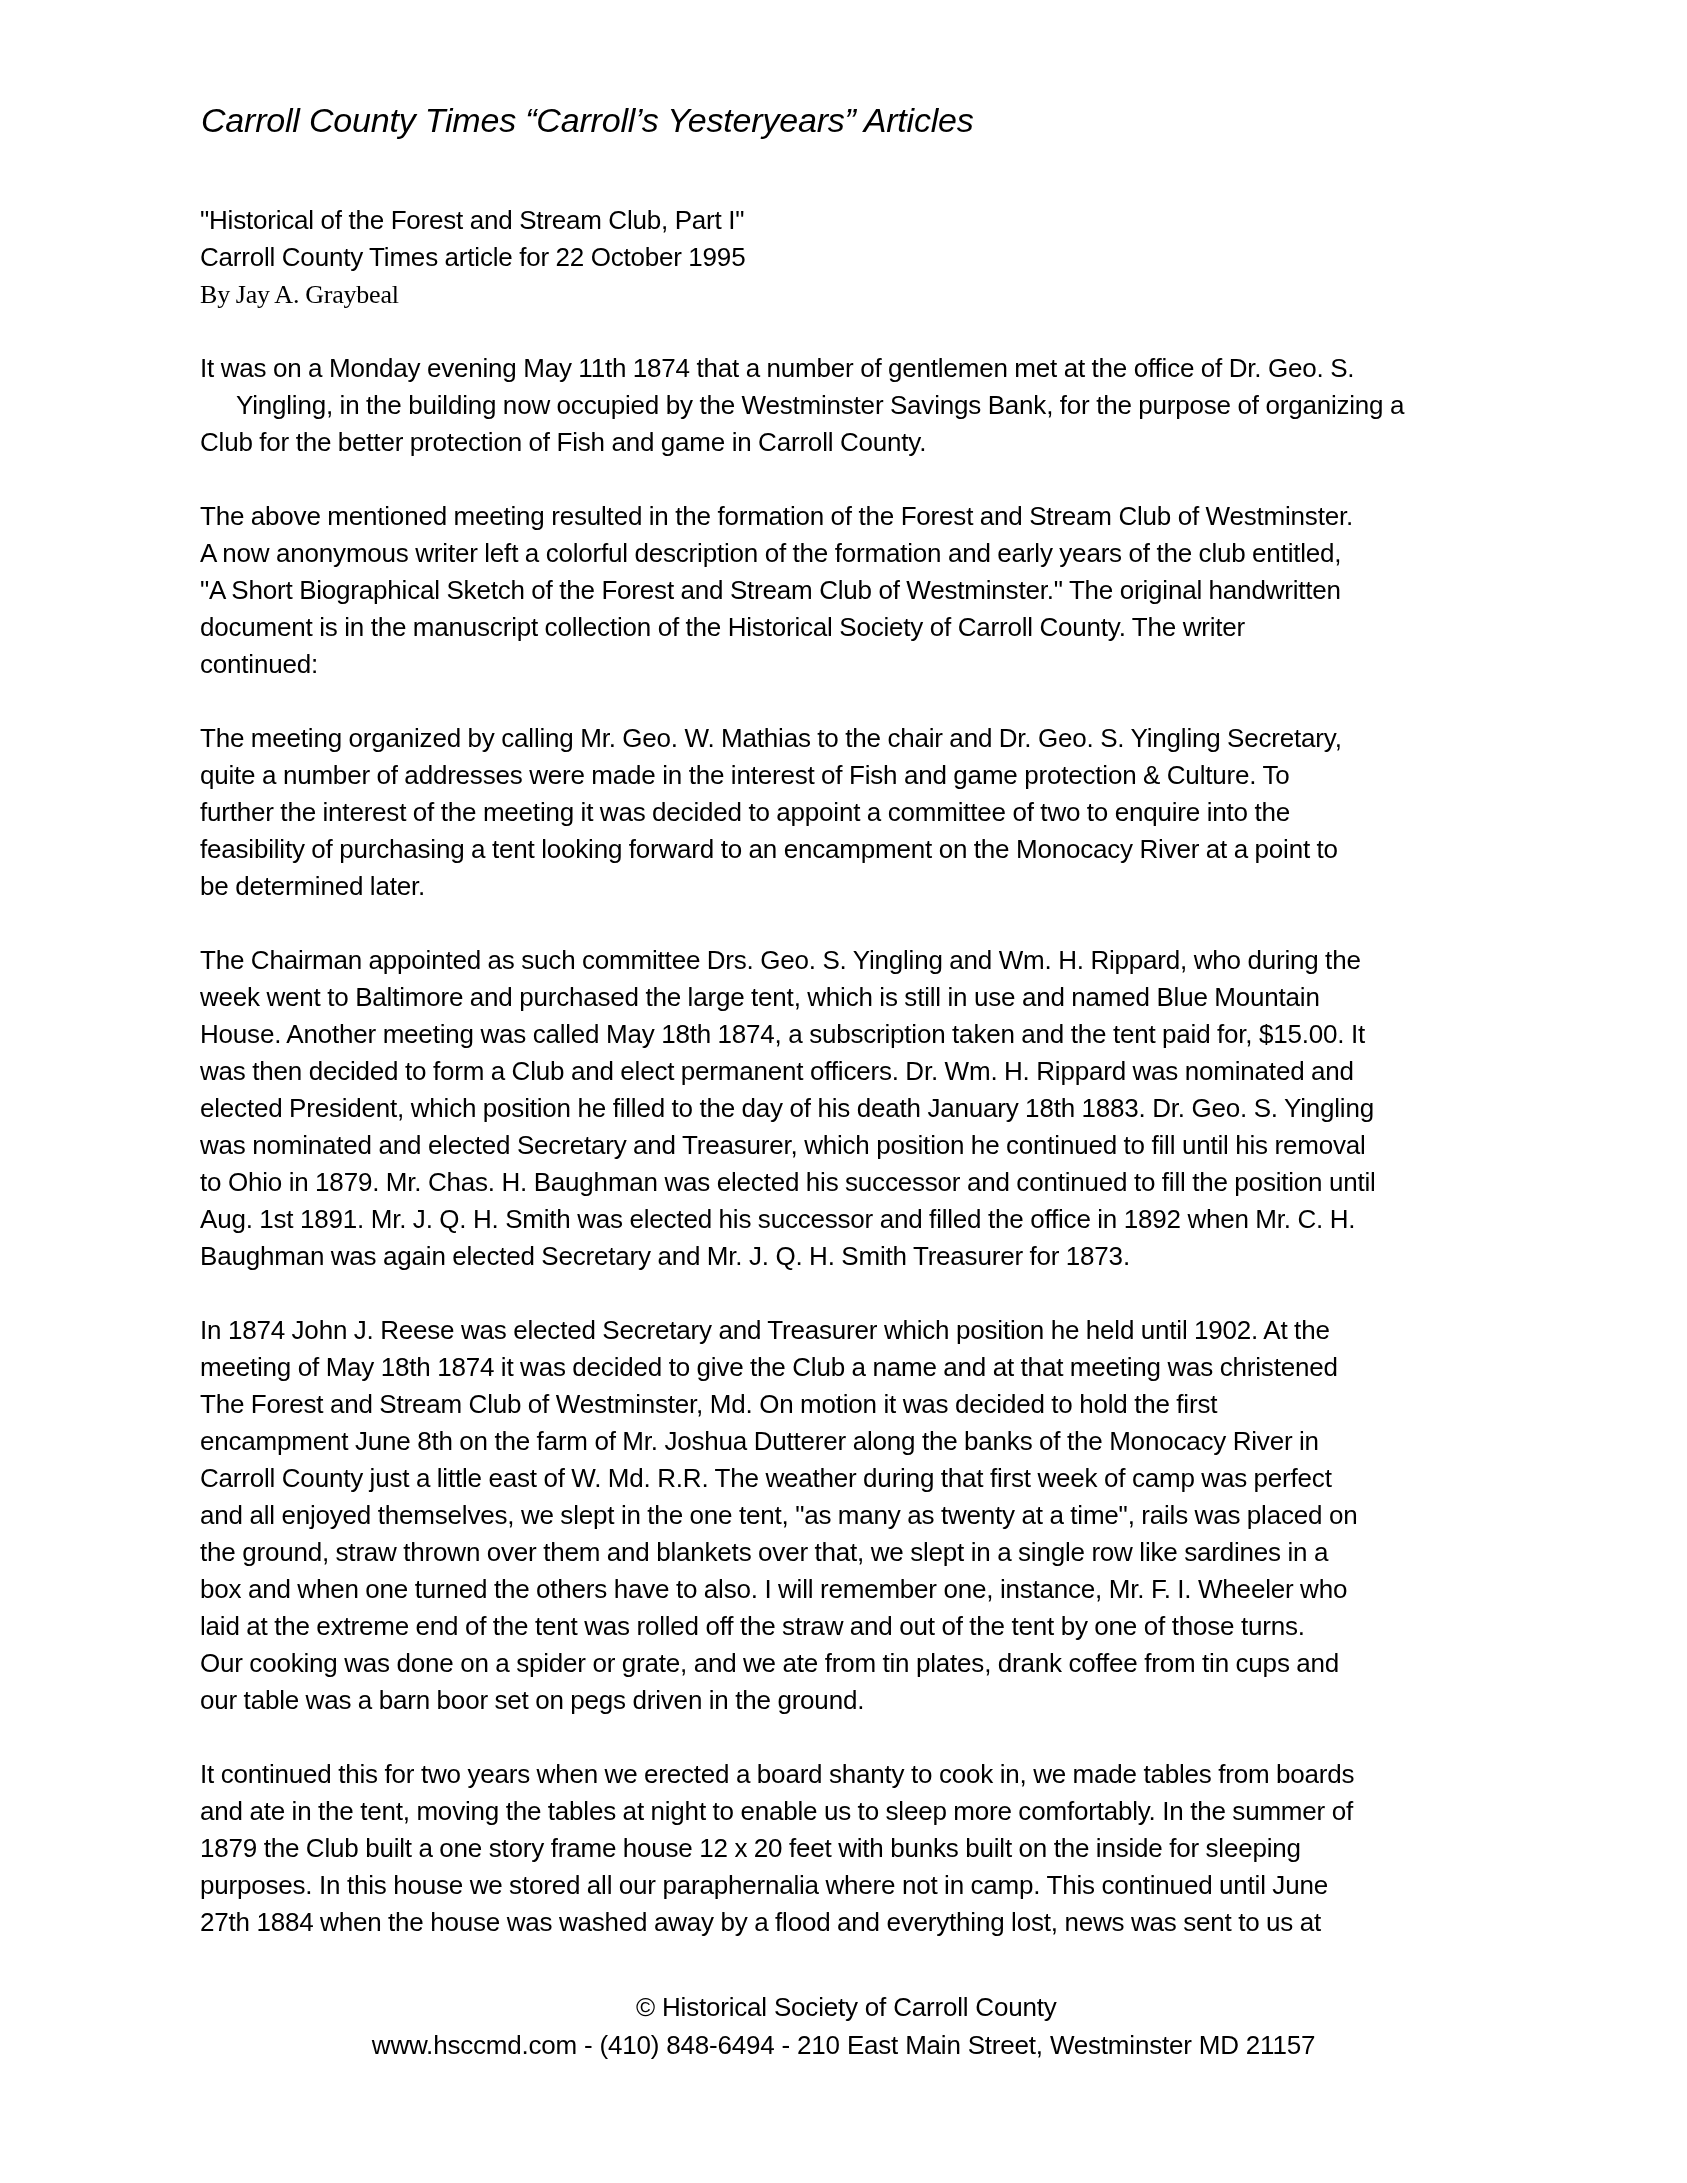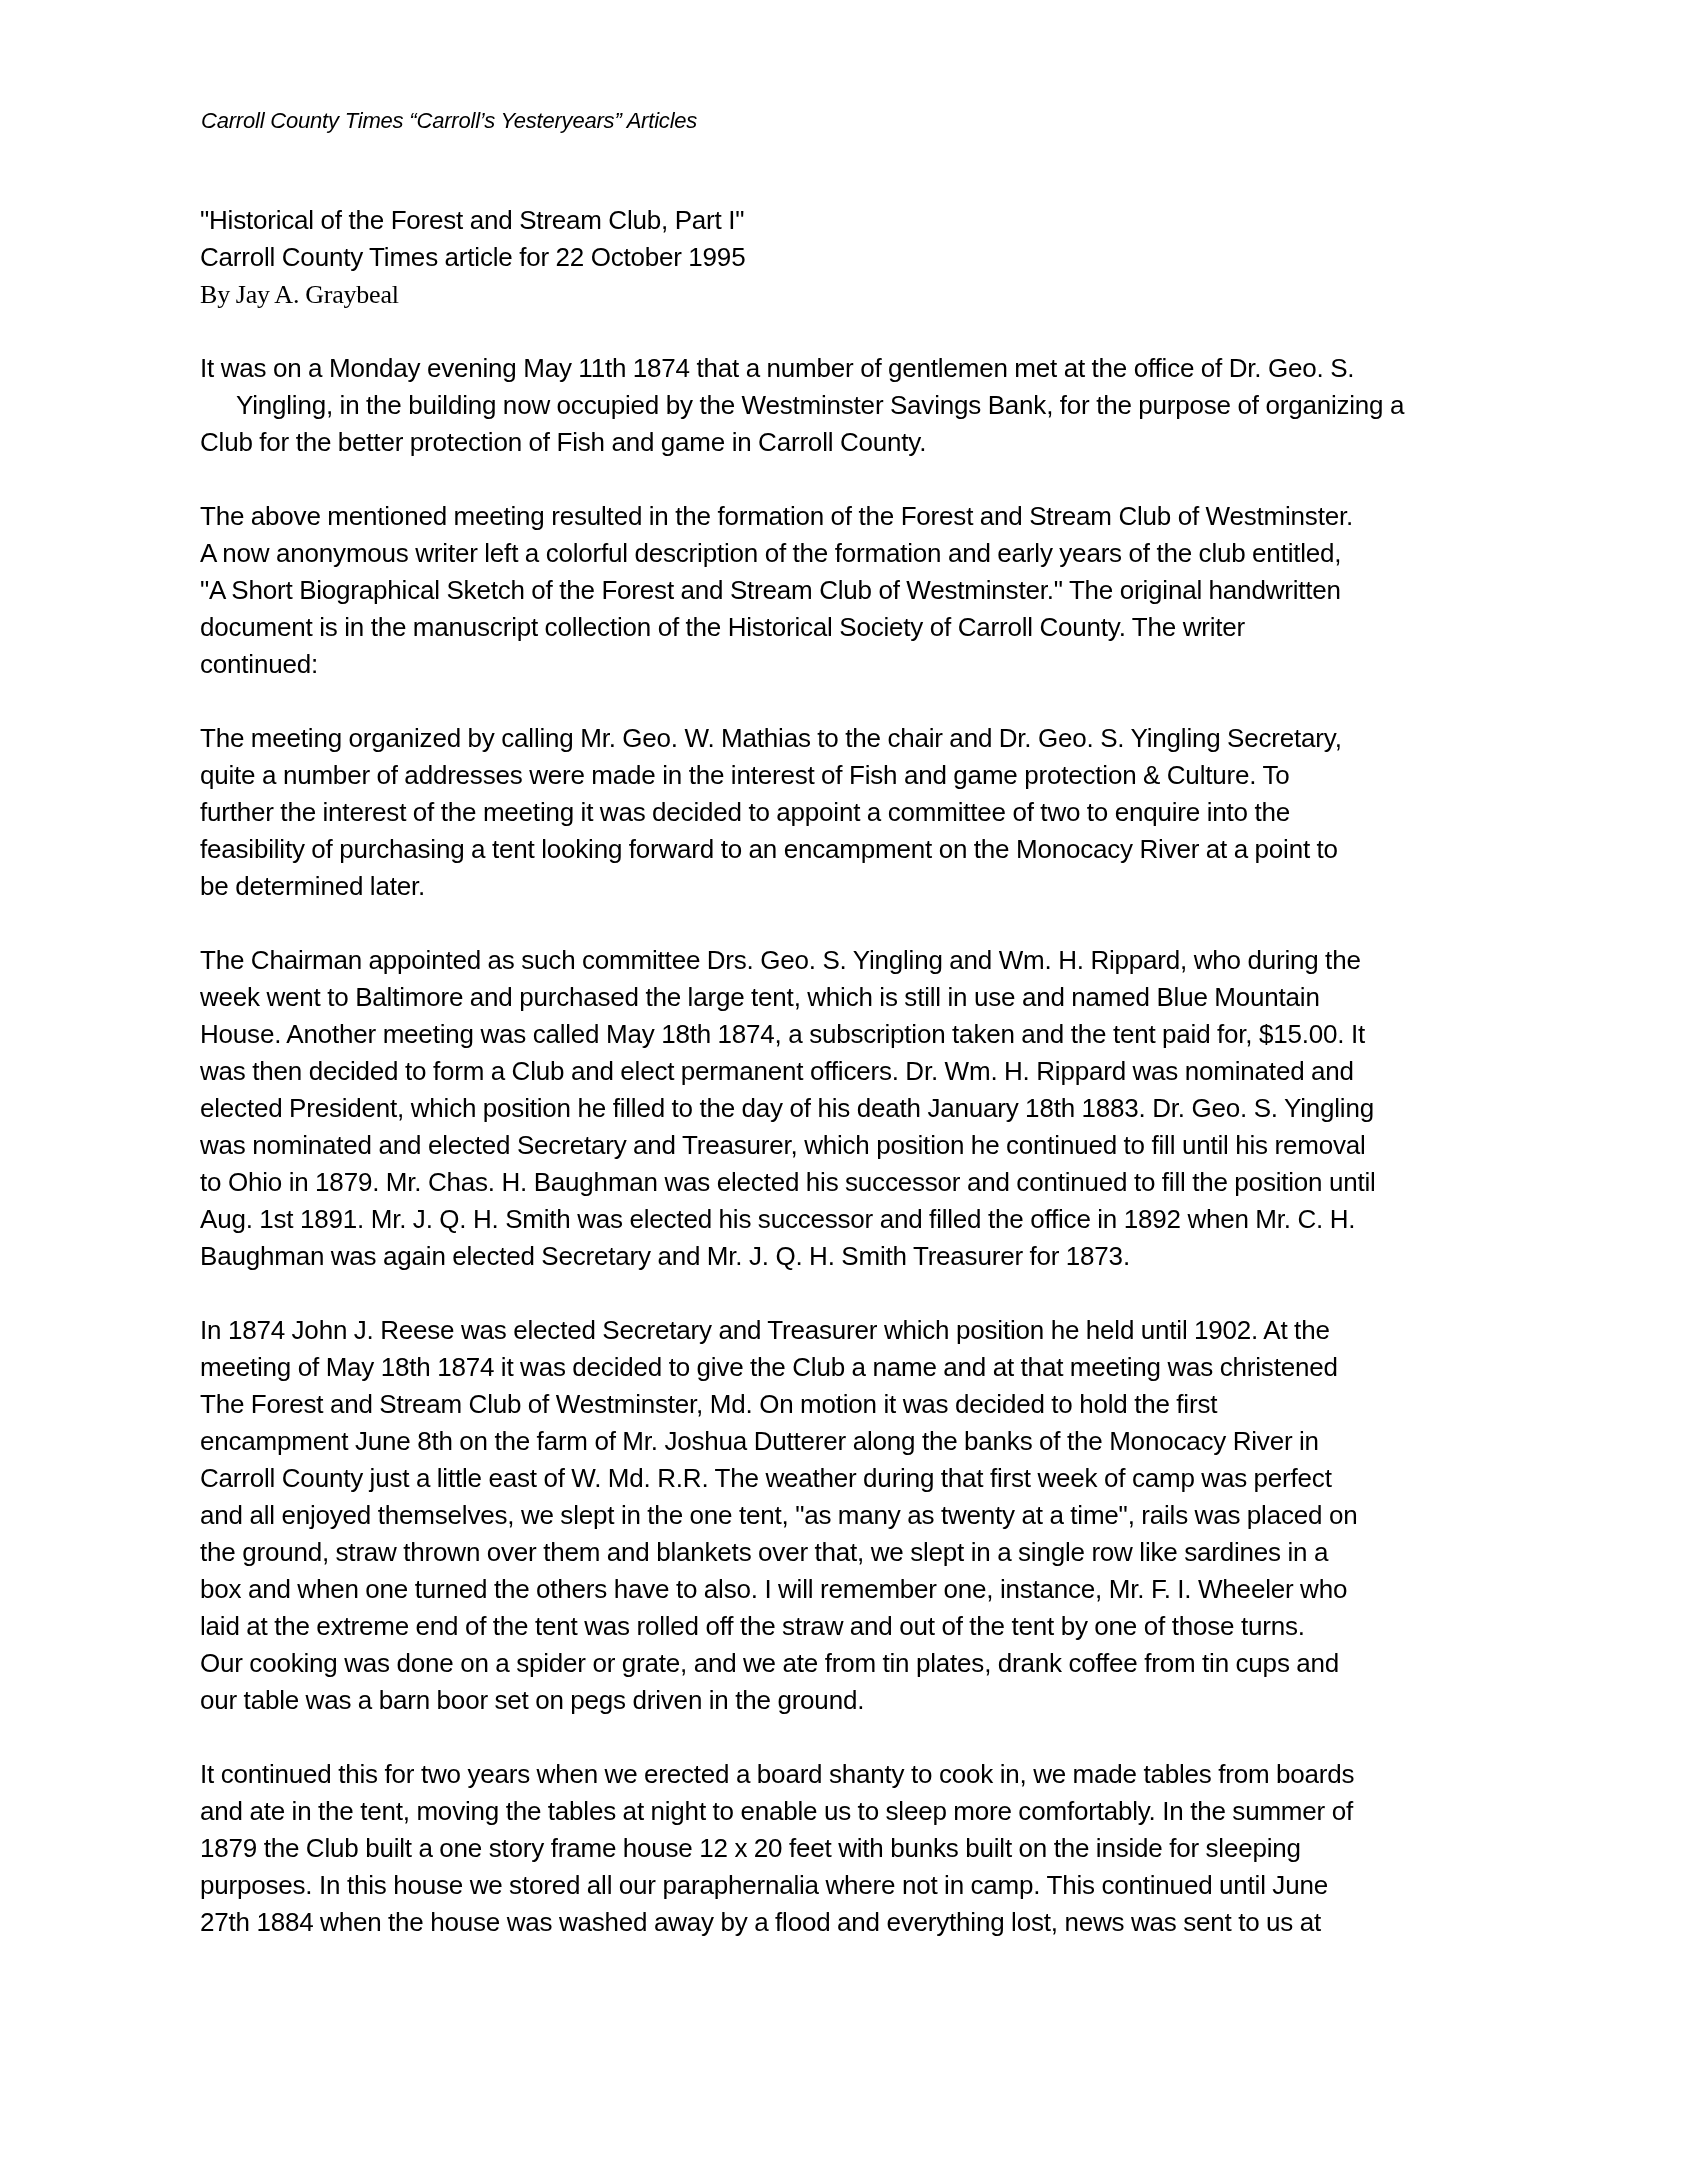--- a/index.html
+++ b/index.html
@@ -19,21 +19,21 @@
     position: absolute;
     left: 0; top: 0;
     width: 1687px;
     height: 2183px;
     background: #ffffff;
   }
   .doc-title {
     position: absolute;
     left: 201px;
     top: 98px;
-    font-size: 22px;
+    font-size: 34px;
     font-style: italic;
     line-height: 45px;
     white-space: nowrap;
     letter-spacing: -0.2px;
   }
   .content {
     position: absolute;
     left: 200px;
     top: 202px;
     width: 1321px;
@@ -138,15 +138,19 @@
 
     <div class="para">
       <span class="ln" style="display: block;">It continued this for two years when we erected a board shanty to cook in, we made tables from boards</span>
       <span class="ln" style="display: block;">and ate in the tent, moving the tables at night to enable us to sleep more comfortably. In the summer of</span>
       <span class="ln" style="display: block;">1879 the Club built a one story frame house 12 x 20 feet with bunks built on the inside for sleeping</span>
       <span class="ln" style="display: block;">purposes. In this house we stored all our paraphernalia where not in camp. This continued until June</span>
       <span class="ln" style="display: block;">27th 1884 when the house was washed away by a flood and everything lost, news was sent to us at</span>
     </div>
   </div>
 
+  <div class="footer">
+    <span class="fl copyright">© Historical Society of Carroll County</span>
+    <span class="fl">www.hsccmd.com - (410) 848-6494 - 210 East Main Street, Westminster MD 21157</span>
+  </div>
 
 </div>
 
 
 </body></html>

